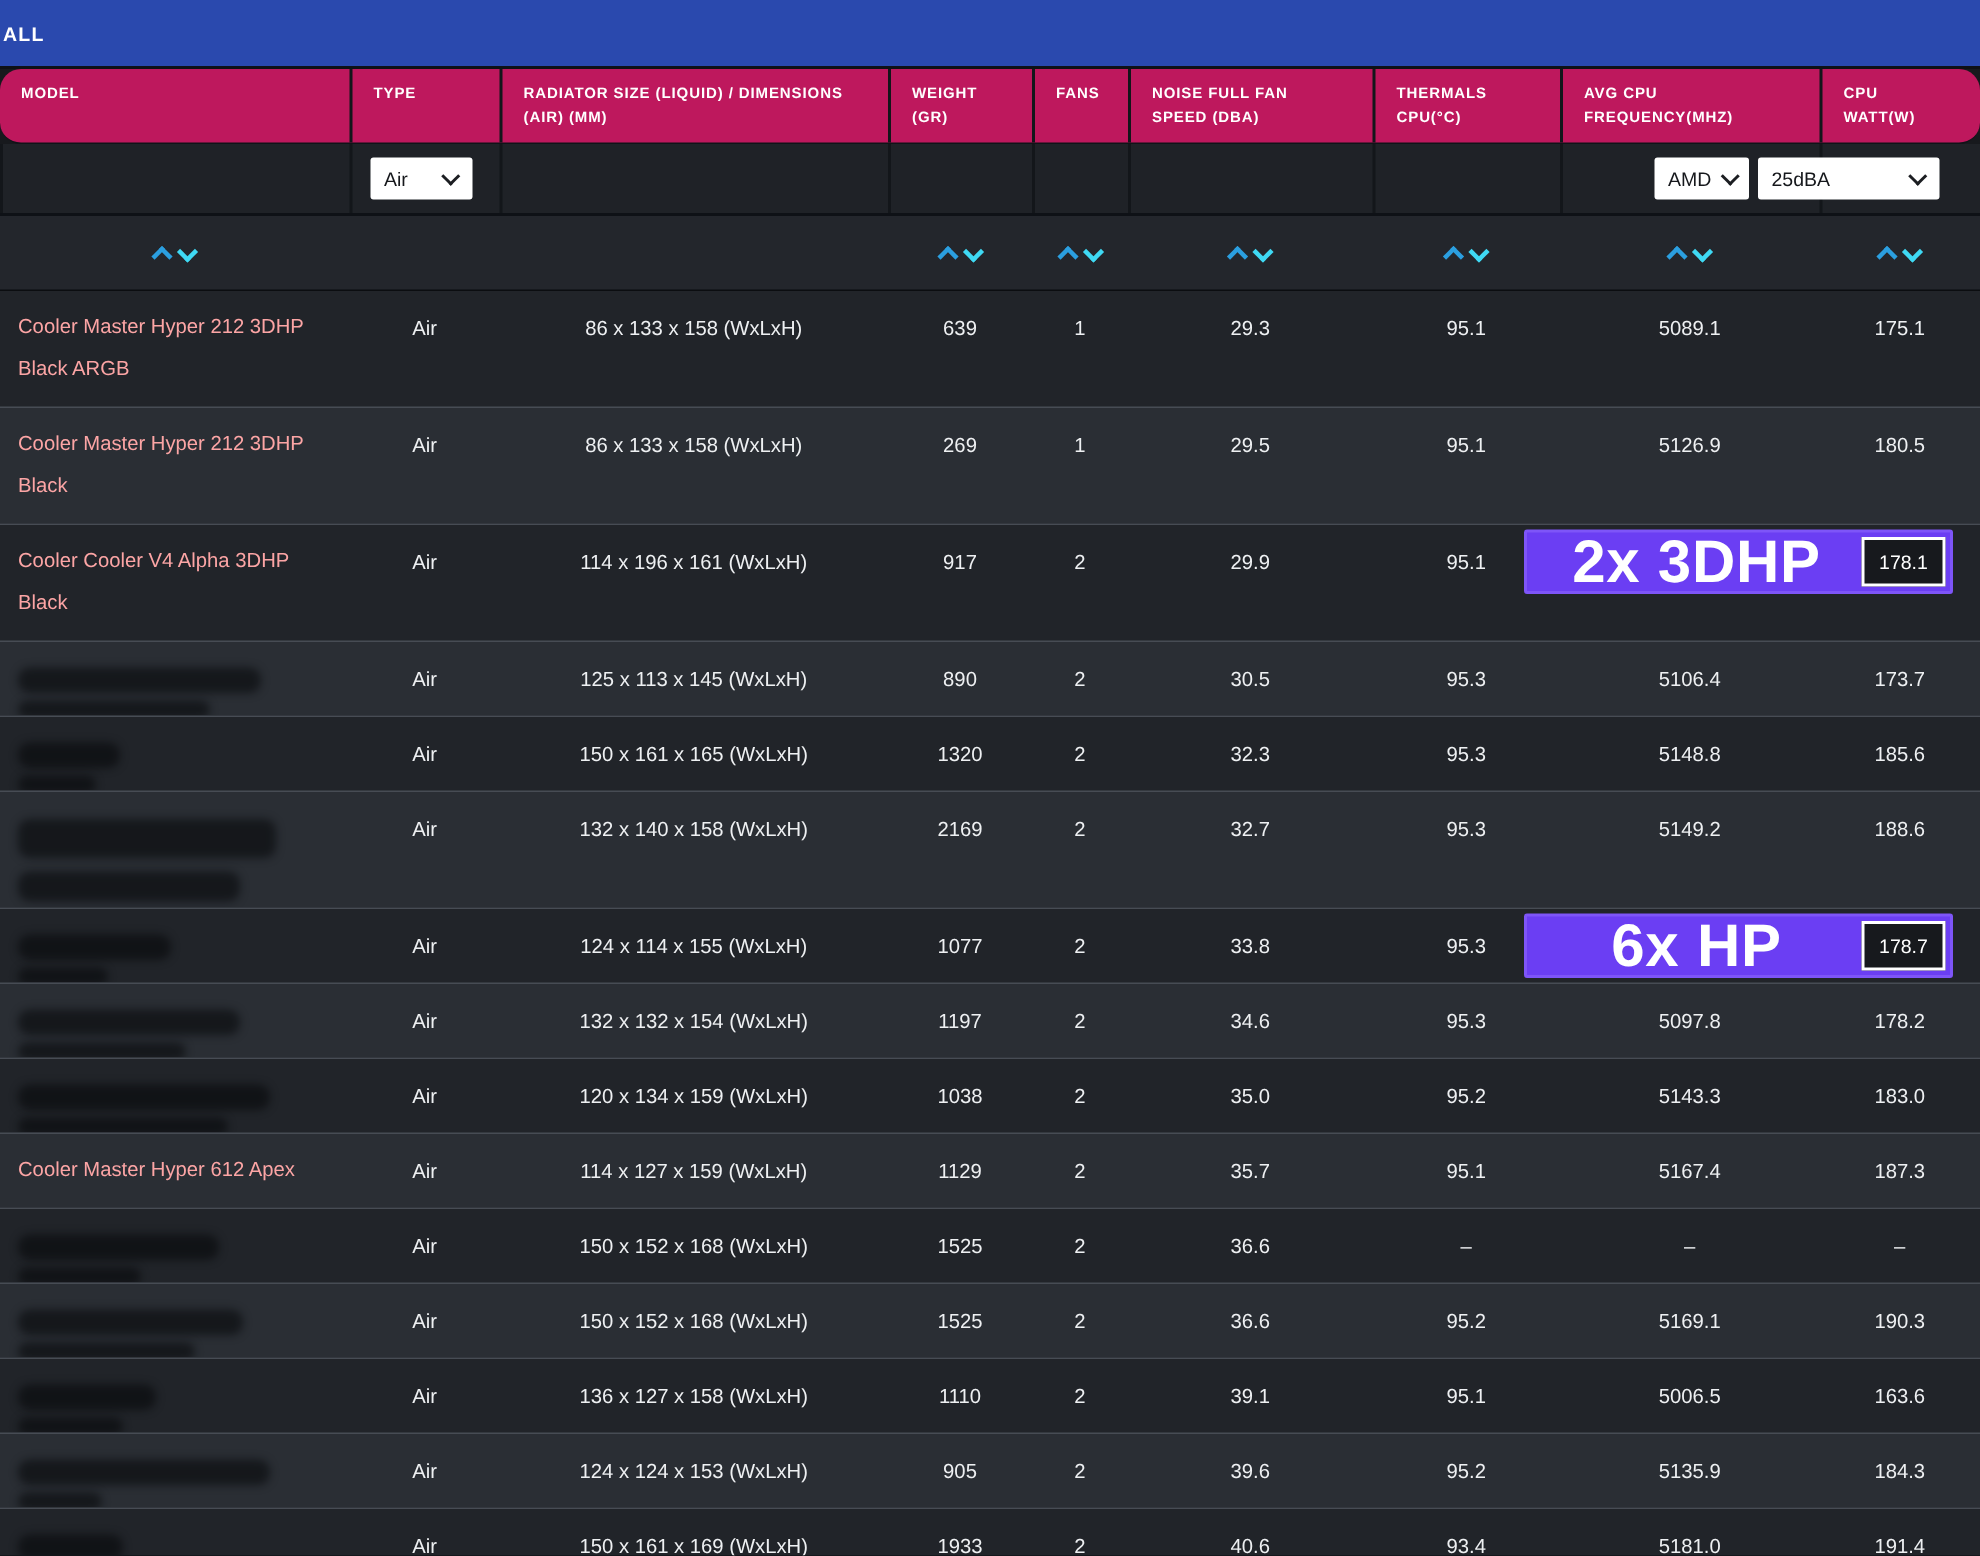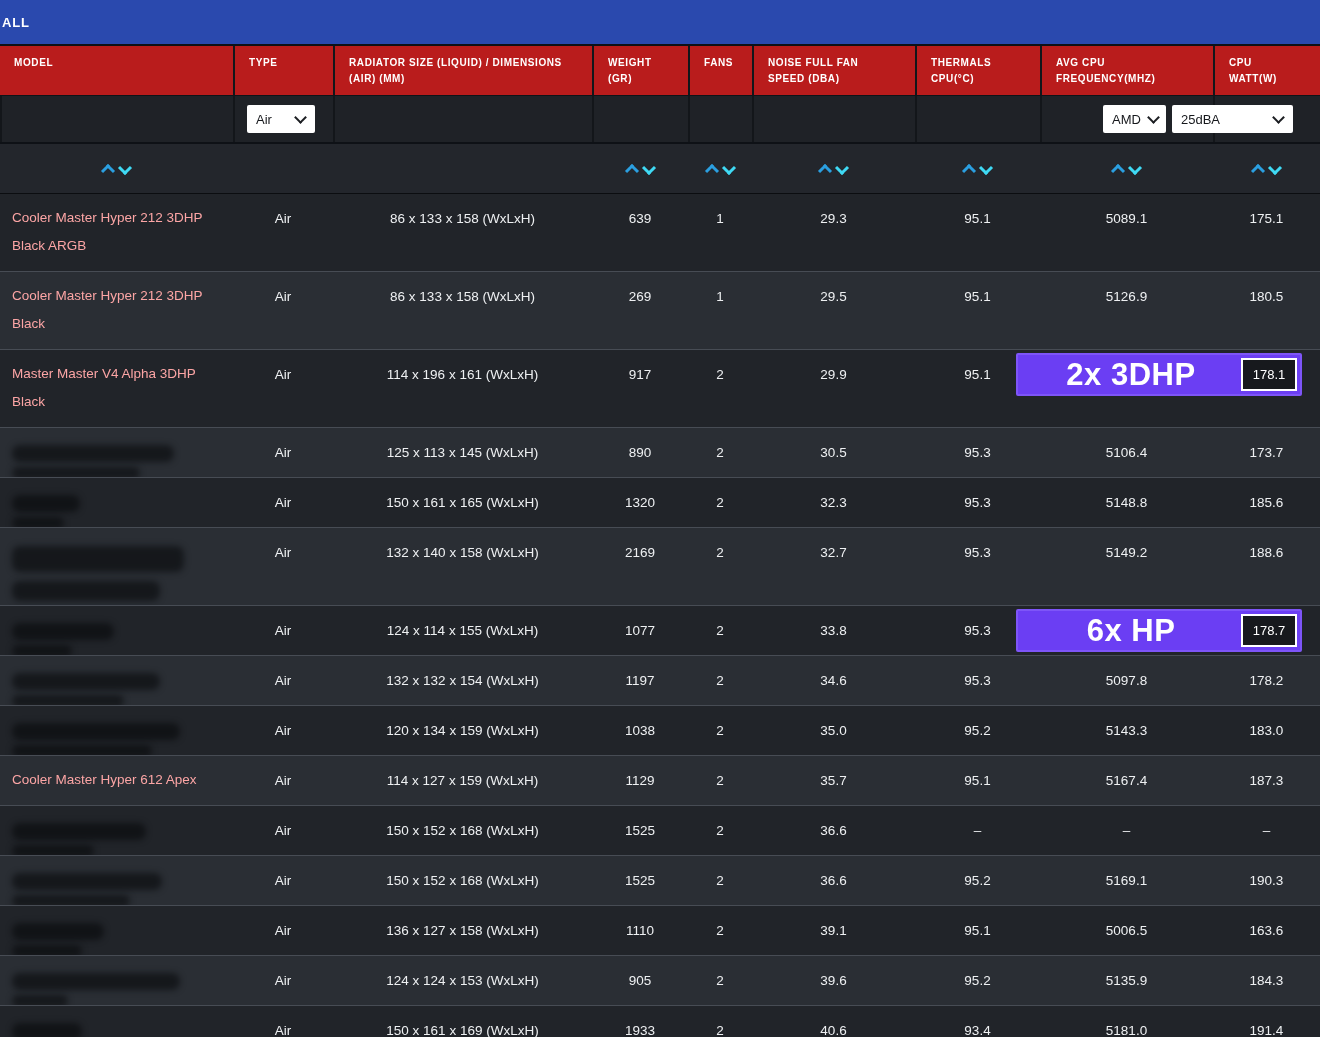--- a/index.html
+++ b/index.html
@@ -11,21 +11,21 @@
             display:flex;align-items:center;padding-left:2px;}
   .titlebar span{color:#fff;font-weight:bold;font-size:13px;letter-spacing:.8px;}
 
   
   .c0{width:233px}.c1{width:100px}.c2{width:259px}.c3{width:96px}.c4{width:64px}
   .c5{width:163px}.c6{width:125px}.c7{width:173px}.c8{width:107px}
   .thead,.filterrow,.sortrow,.row{display:flex;}
   .thead>div,.filterrow>div,.sortrow>div,.row>div{flex:none;box-sizing:border-box;}
 
   
-  .thead{height:49px;background:#b91c1c;border-bottom:1px solid #101318;}
+  .thead{height:49px;background:#be185d;border-bottom:1px solid #101318;border-radius:14px;}
   .th{padding:9px 10px 0 14px;color:#ffffff;font-size:10px;font-weight:bold;
       letter-spacing:.6px;line-height:16px;border-left:2px solid #13161a;text-transform:uppercase;}
   .th:first-child{border-left:none;}
 
   
   .filterrow{position:relative;height:46px;background:#1f2227;border-bottom:2px solid #0e1116;}
   .fcell{height:100%;border-left:2px solid #13161a;}
   .fcell:first-child{border-left:none;}
   .sel{position:absolute;top:9px;height:28px;background:#ffffff;border-radius:2px;
        display:flex;align-items:center;justify-content:space-between;padding:0 9px;
@@ -56,21 +56,21 @@
   .redact{background:rgba(3,5,8,0.55);border-radius:8px;filter:blur(3px);}
   .redact.l1{height:17px;margin-top:7px;}
   .redact.l2{height:12px;margin-top:5px;}
   .tall .redact.l1{height:26px;margin-top:8px;}
   .tall .redact.l2{height:20px;margin-top:9px;}
 
   
   .badge{position:absolute;right:18px;top:3px;width:286px;height:43px;box-sizing:border-box;
          background:#6b3ef3;border:2px solid #7e55f8;border-radius:2px;
          display:flex;align-items:center;justify-content:center;z-index:3;}
-  .badge-label{color:#ffffff;font-weight:bold;font-size:31px;letter-spacing:.5px;
+  .badge-label{color:#ffffff;font-weight:bold;font-size:40px;letter-spacing:.5px;
                padding-right:56px;line-height:1;}
   .badge-value{position:absolute;right:3px;top:3px;bottom:3px;width:56px;background:#17191d;
                border:2px solid #ffffff;box-sizing:border-box;display:flex;align-items:center;
                justify-content:center;color:#fff;font-size:13px;}
 </style>
 </head>
 <body>
 
 <div class="app">
 
@@ -209,21 +209,21 @@
         <div class="cell c2">86 x 133 x 158 (WxLxH)</div>
         <div class="cell c3">269</div>
         <div class="cell c4">1</div>
         <div class="cell c5">29.5</div>
         <div class="cell c6">95.1</div>
         <div class="cell c7">5126.9</div>
         <div class="cell c8">180.5</div>
       </div>
       <div class="row tall">
         <div class="cell model c0">
-          <div class="mline">Master Master V4 Alpha 3DHP</div>
+          <div class="mline">Cooler Cooler V4 Alpha 3DHP</div>
           <div class="mline">Black</div>
         </div>
         <div class="cell c1">Air</div>
         <div class="cell c2">114 x 196 x 161 (WxLxH)</div>
         <div class="cell c3">917</div>
         <div class="cell c4">2</div>
         <div class="cell c5">29.9</div>
         <div class="cell c6">95.1</div>
         <div class="cell c7"></div>
         <div class="cell c8"></div>

